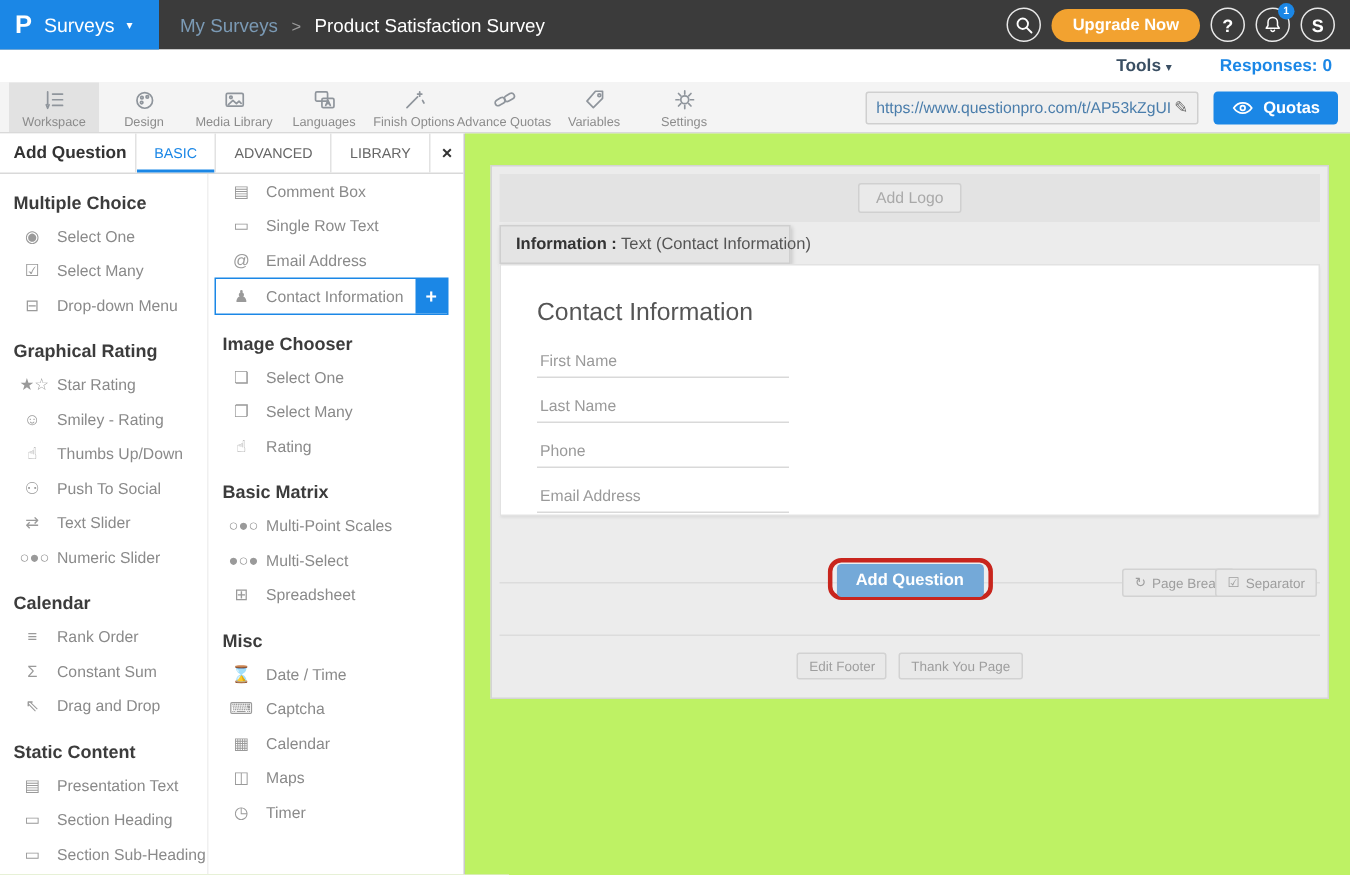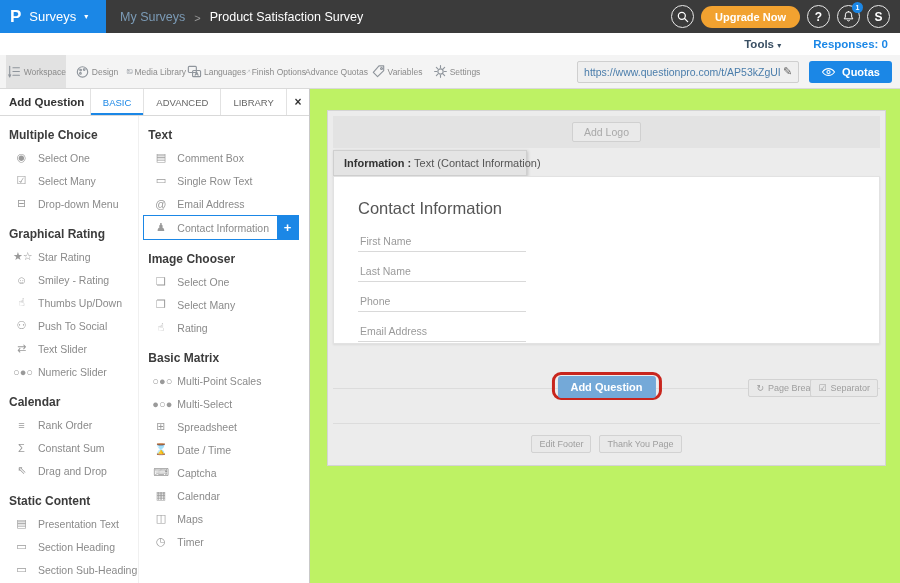--- a/index.html
+++ b/index.html
@@ -24,21 +24,21 @@
   .navbar { height:22px; background:#fff; display:flex; align-items:center; padding:0 12px; }
   .nav-left { display:flex; gap:27px; }
   .nav-item { font-size:11.5px; font-weight:bold; color:#3a4f63; cursor:pointer; }
   .nav-item.active { color:#1b87e6; text-decoration:underline; }
   .nav-right { margin-left:auto; display:flex; align-items:center; gap:32px; }
   .tools { font-size:11.5px; font-weight:bold; color:#3a4f63; cursor:pointer; }
   .responses { font-size:11.5px; font-weight:bold; color:#1b87e6; cursor:pointer; }
 
   
   .toolbar { height:34px; background:#f4f4f4; border-bottom:1px solid #d9d9d9; display:flex; align-items:stretch; padding-left:6px; }
-  .tool-item { width:60px; display:flex; flex-direction:row; align-items:center; justify-content:center; gap:1px; cursor:pointer; }
+  .tool-item { width:60px; display:flex; flex-direction:column; align-items:center; justify-content:center; gap:1px; cursor:pointer; }
   .tool-item.active { background:#e2e2e2; }
   .tool-item svg { stroke:#8f959c; fill:none; stroke-width:1.2; stroke-linecap:round; stroke-linejoin:round; }
   .tool-label { font-size:8.5px; color:#8b8b8b; white-space:nowrap; }
   .url-zone { margin-left:auto; display:flex; align-items:center; gap:10px; padding-right:8px; }
   .url-field { width:222px; height:22px; background:#efefef; border:1px solid #cfcfcf; border-radius:2px; display:flex; align-items:center; padding:0 6px; }
   .url-field input { flex:1; border:none; background:transparent; font-size:10.5px; color:#4a7dab; font-family:inherit; outline:none; }
   .pencil { font-size:11px; color:#666; cursor:pointer; }
   .preview-btn { background:#1b87e6; border-radius:3px; color:#fff; font-size:11px; font-weight:bold; padding:5px 12px; display:flex; align-items:center; gap:6px; cursor:pointer; }
   .preview-btn svg { stroke:#fff; fill:none; stroke-width:1.2; }
 
@@ -278,21 +278,20 @@
           <div class="q-item">
             <span class="q-ic">▭</span>
             <span class="q-lb">Section Heading</span>
           </div>
           <div class="q-item">
             <span class="q-ic">▭</span>
             <span class="q-lb">Section Sub-Heading</span>
           </div>
         </div>
       <div class="col2" id="col2">
-          <div class="group-h">Text</div>
           <div class="q-item">
             <span class="q-ic">▤</span>
             <span class="q-lb">Comment Box</span>
           </div>
           <div class="q-item">
             <span class="q-ic">▭</span>
             <span class="q-lb">Single Row Text</span>
           </div>
           <div class="q-item">
             <span class="q-ic">@</span>
@@ -322,20 +321,21 @@
             <span class="q-lb">Multi-Point Scales</span>
           </div>
           <div class="q-item">
             <span class="q-ic">●○●</span>
             <span class="q-lb">Multi-Select</span>
           </div>
           <div class="q-item">
             <span class="q-ic">⊞</span>
             <span class="q-lb">Spreadsheet</span>
           </div>
+          <div class="group-h">Misc</div>
           <div class="q-item">
             <span class="q-ic">⌛</span>
             <span class="q-lb">Date / Time</span>
           </div>
           <div class="q-item">
             <span class="q-ic">⌨</span>
             <span class="q-lb">Captcha</span>
           </div>
           <div class="q-item">
             <span class="q-ic">▦</span>

